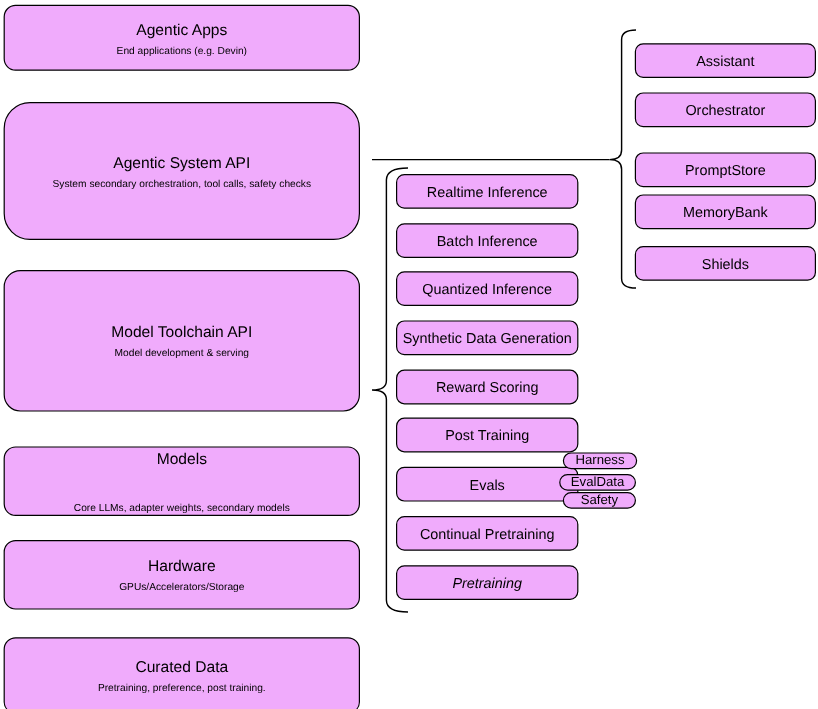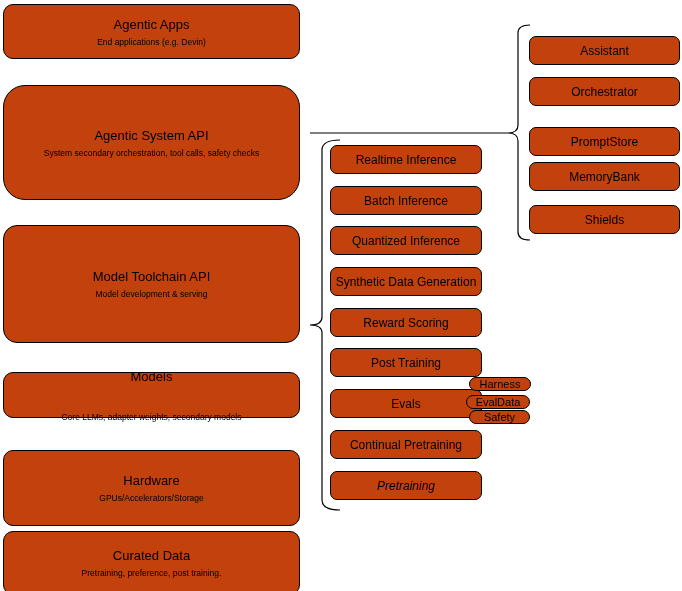--- a/index.html
+++ b/index.html
@@ -8,37 +8,37 @@
     width:682px;height:591px;
     background:#ffffff;
     font-family:"Liberation Sans","DejaVu Sans",sans-serif;
     color:#000000;
     overflow:hidden;
   }
   
   .node{
     position:absolute;
     box-sizing:border-box;
-    background:#c2410c;
+    background:#f0abfc;
     border:1px solid #000000;
     display:flex;
     flex-direction:column;
     align-items:center;
     justify-content:center;
     text-align:center;
   }
   
   .stackbox{left:3px;width:297px;border-radius:10px;gap:5px;}
   .stackbox .title{font-size:13px;line-height:15px;}
   .stackbox .subtitle{font-size:8.5px;line-height:10px;}
   .sb0{top:4px;height:55px;}
   .sb1{top:85px;height:115px;border-radius:22px;}
   .sb2{top:225px;height:118px;border-radius:14px;}
-  .sb3{top:372px;height:46px;gap:28px;}
-  .sb4{top:450px;height:76px;}
+  .sb3{top:372px;height:58px;gap:28px;}
+  .sb4{top:450px;height:58px;}
   .sb5{top:531px;height:64px;}
   
   .mnode{left:330px;width:152px;height:29px;border-radius:7px;font-size:12px;}
   .m0{top:145px;} .m1{top:186px;} .m2{top:226px;} .m3{top:267px;}
   .m4{top:308px;} .m5{top:348px;} .m6{top:389px;} .m7{top:430px;} .m8{top:471px;font-style:italic;}
   
   .pill{height:14px;border-radius:7px;font-size:11px;line-height:12px;z-index:3;}
   .p0{left:469px;top:377px;width:62px;}
   .p1{left:466px;top:395px;width:64px;}
   .p2{left:469px;top:410px;width:61px;}

